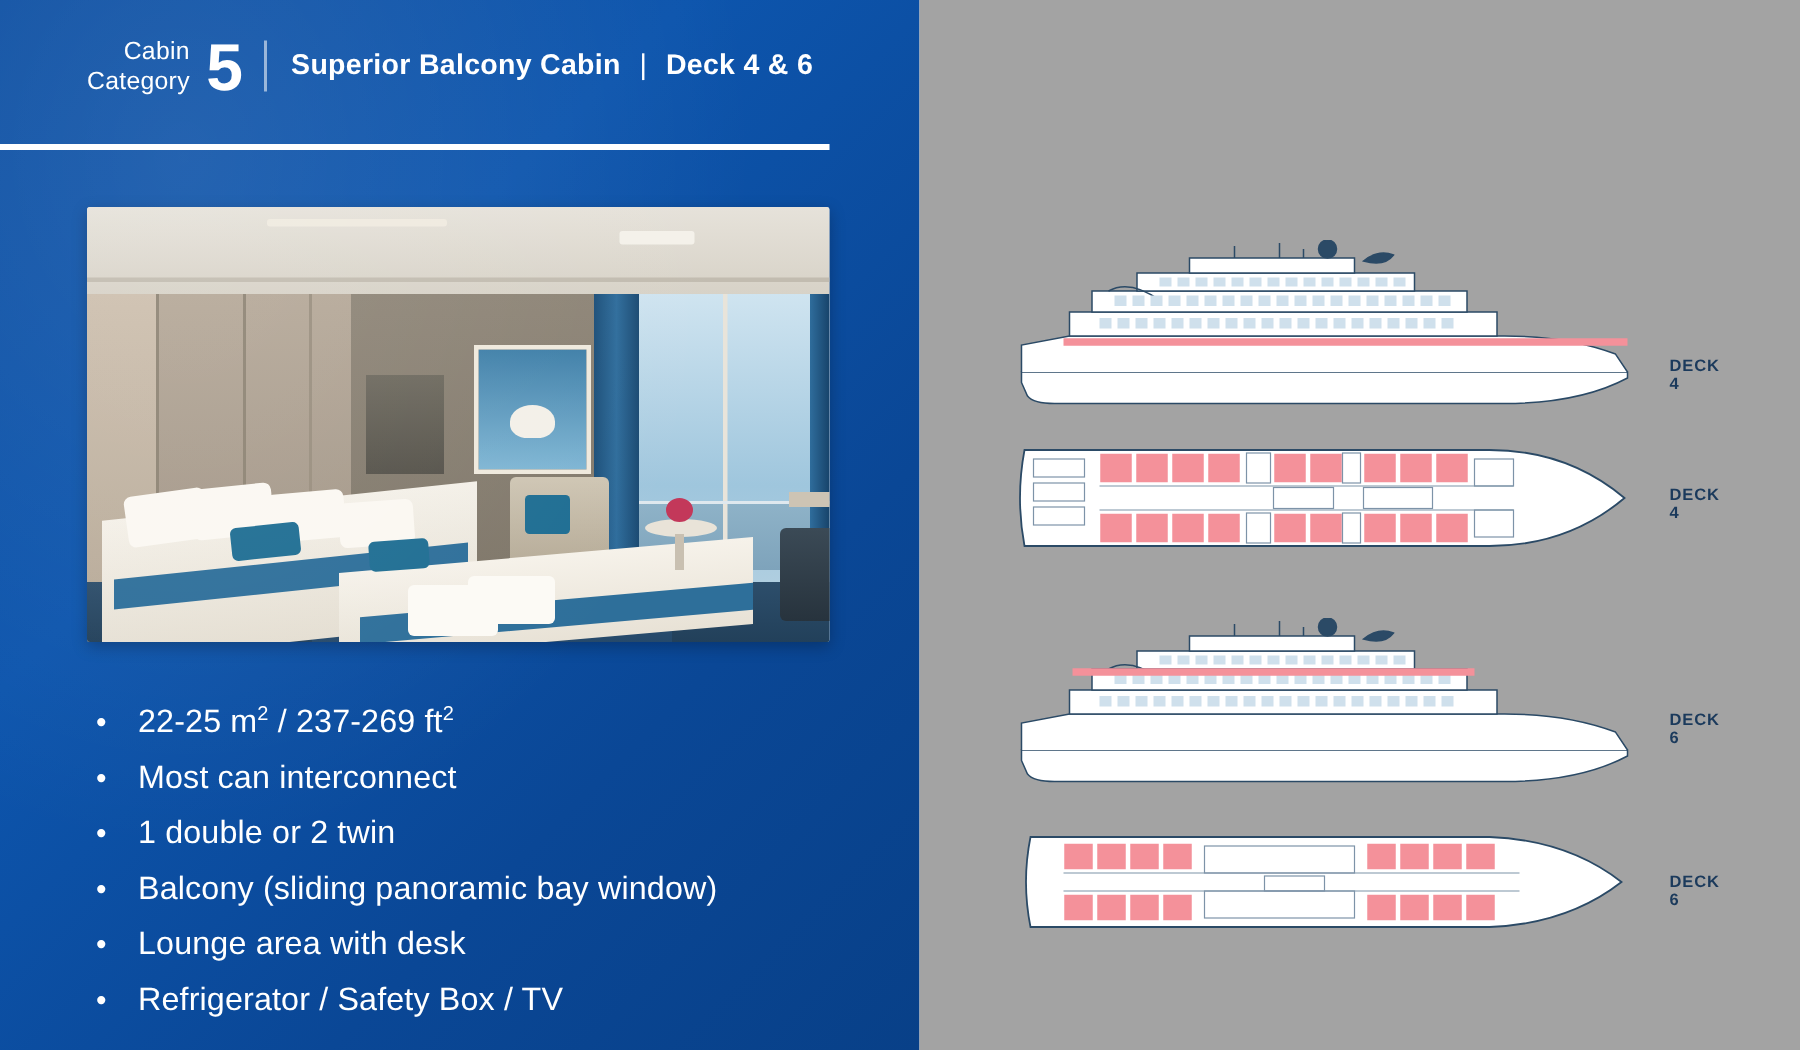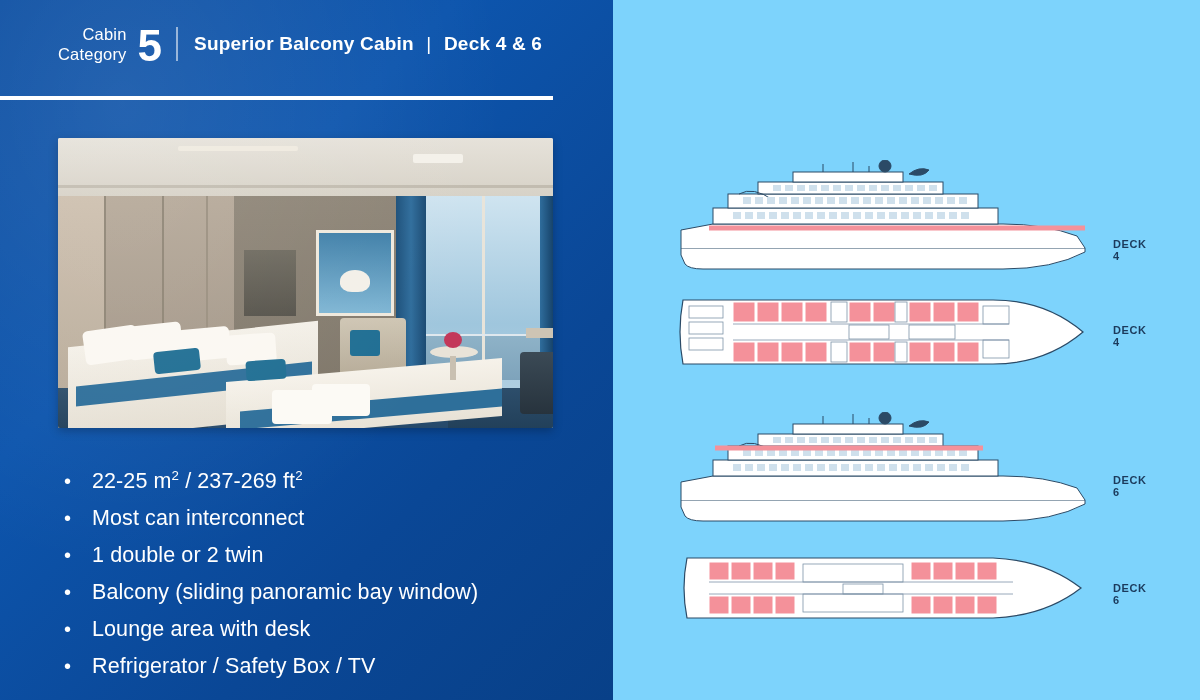--- a/index.html
+++ b/index.html
@@ -107,21 +107,21 @@
   .bullets { position: absolute; left: 58px; top: 462px; width: 540px; }
   .bullet { display: flex; align-items: baseline; margin-bottom: 9px; }
   .dot {
     color: #ffffff; font-size: 20px; line-height: 1; width: 34px; flex: 0 0 34px;
     text-align: left; padding-left: 6px;
   }
   .btxt { color: #ffffff; font-size: 21.5px; line-height: 28px; font-weight: 400; letter-spacing: .1px; }
   sup.u { font-size: 0.62em; vertical-align: super; }
 
   
-  .right-panel { position: absolute; left: 613px; top: 0; width: 587px; height: 700px; background:#7dd3fc; }
+  .right-panel { position: absolute; left: 613px; top: 0; width: 587px; height: 700px; background:#a3a3a3; }
   .deck-block { position: absolute; }
   .deck-label {
     position: absolute; font-size: 11px; font-weight: 700; color: #1b3a5c; letter-spacing: .6px;
   }
 </style>
 </head>
 <body>
 
 <div class="page">
 

